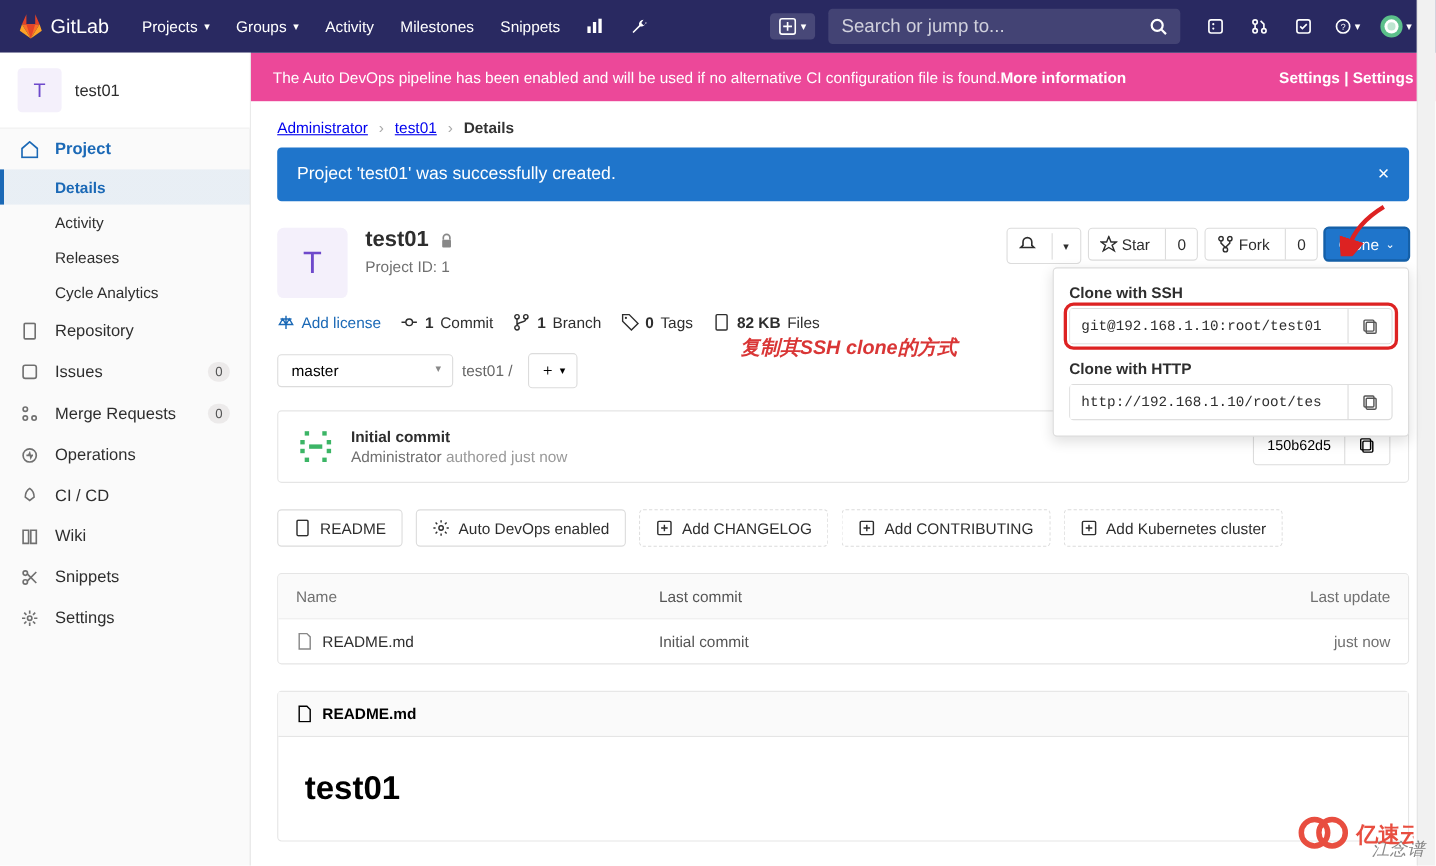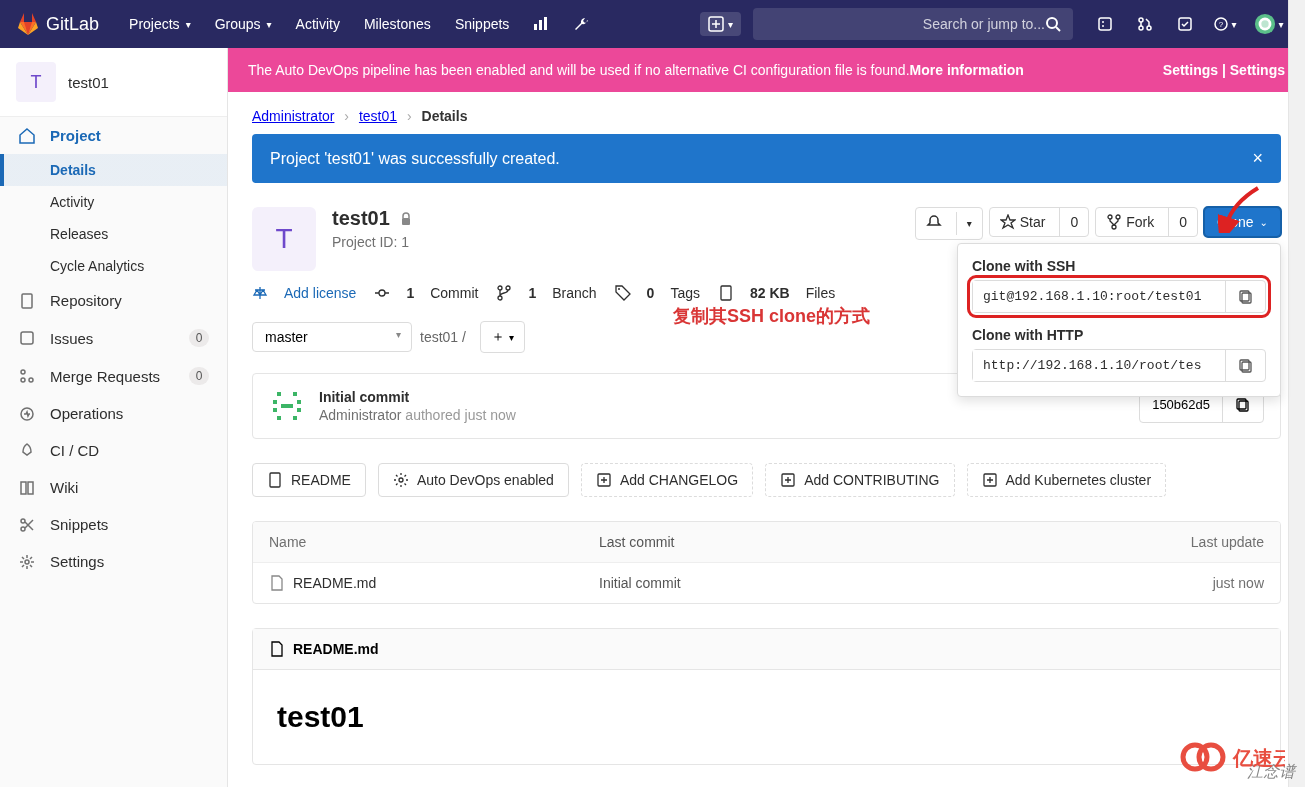--- a/index.html
+++ b/index.html
@@ -6,21 +6,21 @@
 body { background: #fff; width: 1305px; height: 787px; overflow: hidden; position: relative; }
 
 
 .topnav { background: #292961; height: 48px; display: flex; align-items: center; padding: 0 16px; color: #fff; font-size: 14px; }
 .topnav .logo { display: flex; align-items: center; gap: 6px; font-size: 18px; font-weight: 400; margin-right: 18px; }
 .topnav .logo svg { width: 24px; height: 24px; }
 .topnav .navlink { padding: 8px 12px; cursor: pointer; display: flex; align-items: center; gap: 4px; }
 .topnav .chev::after { content: "▾"; font-size: 10px; margin-left: 2px; }
 .topnav .icon-btn { width: 32px; height: 32px; display: flex; align-items: center; justify-content: center; cursor: pointer; margin: 0 4px; }
 .topnav .search { flex: 0 0 320px; background: rgba(255,255,255,0.12); border-radius: 4px; height: 32px; display: flex; align-items: center; padding: 0 12px; margin: 0 12px; }
-.topnav .search input { background: transparent; border: 0; outline: 0; color: #14b8a6; flex: 1; font-size: 14px; text-align: right; }
+.topnav .search input { background: transparent; border: 0; outline: 0; color: #14b8a6; flex: 1; font-size: 17px; }
 .topnav .search input::placeholder { color: rgba(255,255,255,0.75); }
 .topnav .spacer { flex: 1; }
 .topnav .plus-btn { background: rgba(255,255,255,0.15); border-radius: 4px; padding: 4px 8px; display: flex; align-items: center; gap: 4px; cursor: pointer; }
 
 
 .shell { display: flex; height: 739px; }
 .sidebar { width: 228px; border-right: 1px solid #e5e5e5; background: #fafafa; }
 .main { flex: 1; position: relative; overflow: hidden; }
 
 
@@ -70,21 +70,21 @@
 .clone-dd { position: absolute; right: 0; top: 36px; background: #fff; border: 1px solid #dcdcdc; border-radius: 4px; box-shadow: 0 4px 12px rgba(0,0,0,0.12); width: 324px; padding: 14px; z-index: 10; }
 .clone-dd .lbl { font-size: 14px; font-weight: 600; color: #2e2e2e; margin-bottom: 6px; }
 .clone-dd .row { display: flex; border: 1px solid #dcdcdc; border-radius: 4px; margin-bottom: 14px; }
 .clone-dd .row input { border: 0; flex: 1; padding: 8px 10px; font-family: "Courier New", monospace; font-size: 13px; outline: 0; color: #2e2e2e; min-width: 0; }
 .clone-dd .row .cpy { border-left: 1px solid #dcdcdc; width: 40px; display: flex; align-items: center; justify-content: center; cursor: pointer; color: #555; }
 .clone-dd .row:last-child { margin-bottom: 0; }
 .clone-dd .row.boxed { outline: 3px solid #d22; outline-offset: 2px; }
 
 
 .meta { display: flex; gap: 18px; font-size: 14px; color: #1b69b6; margin-bottom: 20px; flex-wrap: wrap; }
-.meta span { display: flex; align-items: center; gap: 16px; cursor: pointer; }
+.meta span { display: flex; align-items: center; gap: 6px; cursor: pointer; }
 .meta b { color: #2e2e2e; }
 .meta .dark { color: #2e2e2e; }
 
 
 .branchrow { display: flex; align-items: center; gap: 8px; margin-bottom: 20px; }
 .branchrow .sel { border: 1px solid #dcdcdc; border-radius: 4px; padding: 6px 28px 6px 12px; font-size: 14px; width: 160px; position: relative; cursor: pointer; }
 .branchrow .sel::after { content: "▾"; position: absolute; right: 10px; color: #888; font-size: 10px; }
 .branchrow .path { color: #666; font-size: 14px; }
 .branchrow .plus { border: 1px solid #dcdcdc; border-radius: 4px; padding: 6px 10px; margin-left: 6px; cursor: pointer; display: flex; align-items: center; gap: 4px; font-size: 14px; }
 
@@ -111,21 +111,21 @@
 .ftable .col2 { flex: 1; color: #555; }
 .ftable .col3 { flex: 0 0 120px; text-align: right; color: #707070; }
 
 
 .readme { border: 1px solid #e5e5e5; border-radius: 4px; margin-top: 24px; }
 .readme .rhead { background: #fafafa; padding: 12px 16px; font-size: 14px; font-weight: 600; display: flex; align-items: center; gap: 8px; border-bottom: 1px solid #e5e5e5; }
 .readme .rbody { padding: 30px 24px; }
 .readme .rbody h1 { font-size: 30px; font-weight: 700; }
 
 
-.annot { position: absolute; color: #d93636; font-weight: 700; font-size: 18px; text-shadow: 1px 1px 0 #fff, -1px 1px 0 #fff; pointer-events: none; z-index: 20; }
+.annot { position: absolute; color: #d93636; font-weight: 700; font-style: italic; font-size: 18px; text-shadow: 1px 1px 0 #fff, -1px 1px 0 #fff; pointer-events: none; z-index: 20; }
 .arrow { position: absolute; z-index: 20; pointer-events: none; }
 
 
 .scroll-stripe { position: absolute; right: 0; top: 0; width: 17px; height: 787px; background: #f1f1f1; border-left: 1px solid #e5e5e5; }
 
 
 .i { width: 16px; height: 16px; fill: currentColor; }
 
 
 .wm { position: absolute; right: 10px; bottom: 4px; font-style: italic; color: #555; opacity: .7; font-size: 16px; font-family: "KaiTi", serif; pointer-events: none; }

